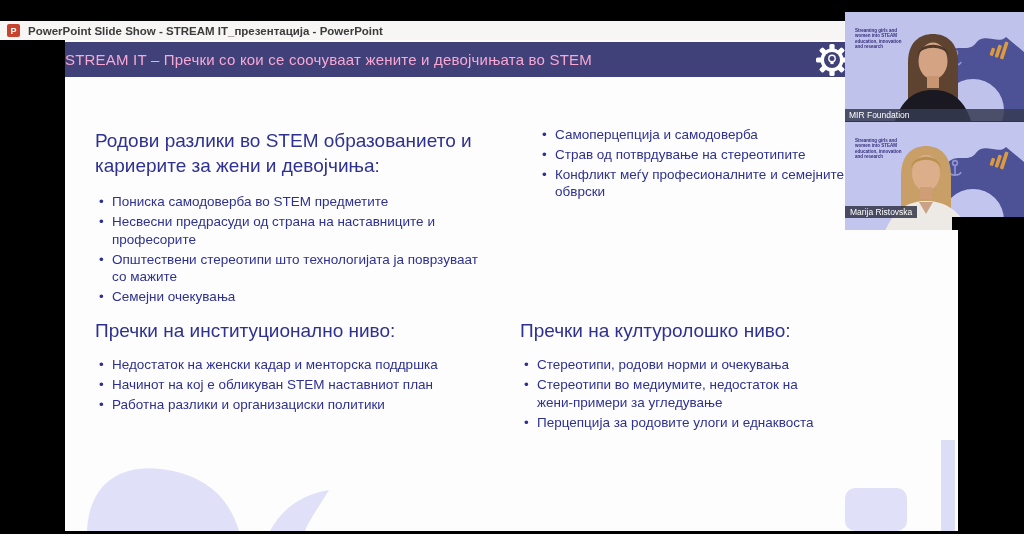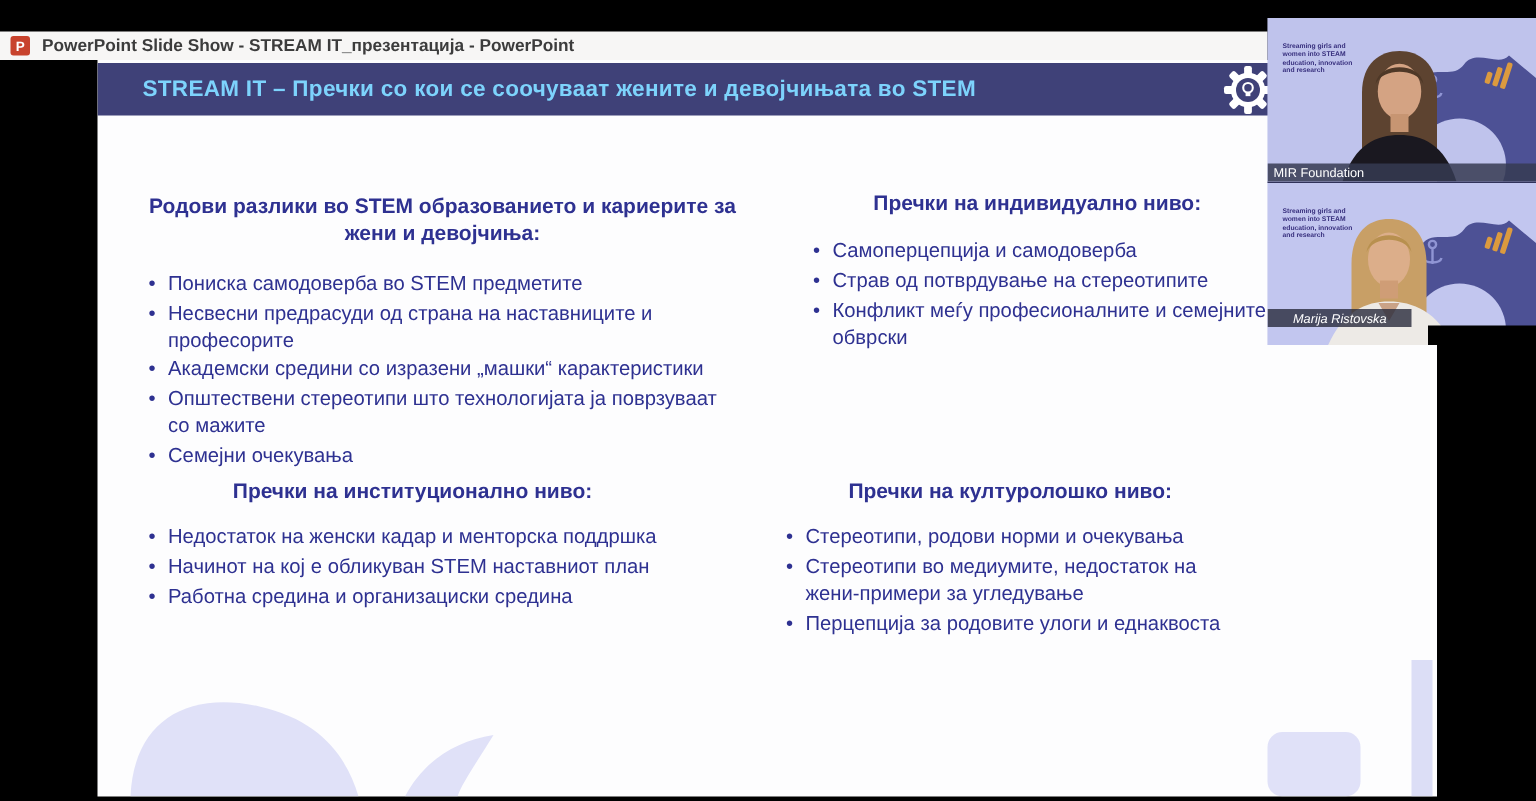--- a/index.html
+++ b/index.html
@@ -13,26 +13,26 @@
   .ppt-icon { width:13px; height:13px; margin-left:7px; border-radius:2px;
               background:#c8432d; color:#fff; font-size:9px; font-weight:bold;
               display:flex; align-items:center; justify-content:center; }
   .titlebar-text { margin-left:8px; font-size:11.5px; color:#3c3c3c; white-space:nowrap;font-weight:bold; }
 
   
   .slide { position:absolute; left:65px; top:40px; width:893px; height:491px;
            background:#fdfdfe; overflow:hidden; z-index:1; }
   .banner { position:absolute; left:0; top:2px; width:893px; height:35px;
             background:#3f4178; display:flex; align-items:center; }
-  .banner-title { color:#7dd3fc; font-size:15px; font-weight:bold; margin-left:30px;
+  .banner-title { color:#f9a8d4; font-size:15px; font-weight:normal; 
                   letter-spacing:.2px; white-space:nowrap; }
   .gear { position:absolute; left:748px; top:1px; }
 
   .block { position:absolute; color:#2e3191; font-size:13.5px; line-height:1.32; }
-  .block h3 { font-size:14px; font-weight:bold; margin-bottom:14px;text-align:center; }
+  .block h3 { font-size:19px; font-weight:normal; margin-bottom:14px; }
   .block ul { list-style:none; }
   .block li { position:relative; padding-left:17px; margin-bottom:2px; }
   .block li::before { content:"•"; position:absolute; left:4px; }
   .nowrap { white-space:nowrap; }
 
   #blockA { left:30px;  top:88px;  width:400px; }
   #blockB { left:473px; top:86px;  width:307px; }
   #blockC { left:30px;  top:278px; width:360px; }
   #blockD { left:455px; top:278px; width:307px; }
   #blockA h3 { margin-bottom:15px; }
@@ -47,21 +47,21 @@
   .video + .video { border-top:1px solid #30325a; }
   .video svg { position:absolute; left:0; top:0; }
   .bg-caption { position:absolute; left:10px; top:16px; width:62px;
                 font-size:4.5px; line-height:1.2; color:#372f7d; font-weight:bold;
                 white-space:pre-line; }
   .nameband { position:absolute; left:0; right:0; bottom:0; height:12px;
               background:rgba(54,59,82,.85); color:#fff; font-size:8.5px;
               line-height:12px; padding-left:4px; }
   .namechip { position:absolute; left:0; bottom:12px; height:12px;
               background:rgba(40,42,60,.8); color:#fff; font-size:8.5px;
-              line-height:12px; padding:0 17px;font-style:italic; }
+              line-height:12px; padding:0 5px; }
   .black-bar { position:absolute; right:0; bottom:0; width:72px; height:13px; background:#000; }
 </style>
 </head>
 <body>
 
 <div id="stage">
 
   <div class="titlebar">
     <div class="ppt-icon">P</div>
     <div class="titlebar-text">PowerPoint Slide Show - STREAM IT_презентација - PowerPoint</div>
@@ -92,41 +92,39 @@
       <circle cx="19" cy="19" r="8" fill="#3f4178"></circle>
       <circle cx="19" cy="17.5" r="3.2" fill="none" stroke="#ffffff" stroke-width="1.4"></circle>
       <rect x="17.4" y="20.5" width="3.2" height="2.6" fill="#ffffff"></rect>
     </svg>
 
     <div class="block" id="blockA">
       <h3>Родови разлики во STEM образованието и кариерите за жени и девојчиња:</h3>
       <ul>
         <li>Пониска самодоверба во STEM предметите</li>
         <li>Несвесни предрасуди од страна на наставниците и професорите</li>
-        <li>Академски средини со изразени „машки“ карактеристики</li>
         <li>Општествени стереотипи што технологијата ја поврзуваат со мажите</li>
         <li>Семејни очекувања</li>
       </ul>
     </div>
 
     <div class="block" id="blockB">
-      <h3>Пречки на индивидуално ниво:</h3>
       <ul>
         <li>Самоперцепција и самодоверба</li>
         <li>Страв од потврдување на стереотипите</li>
         <li>Конфликт меѓу професионалните и семејните обврски</li>
       </ul>
     </div>
 
     <div class="block" id="blockC">
       <h3>Пречки на институционално ниво:</h3>
       <ul>
         <li>Недостаток на женски кадар и менторска поддршка</li>
         <li>Начинот на кој е обликуван STEM наставниот план</li>
-        <li>Работна средина и организациски средина</li>
+        <li>Работна разлики и организациски политики</li>
       </ul>
     </div>
 
     <div class="block" id="blockD">
       <h3>Пречки на културолошко ниво:</h3>
       <ul>
         <li>Стереотипи, родови норми и очекувања</li>
         <li>Стереотипи во медиумите, недостаток на жени-примери за угледување</li>
         <li>Перцепција за родовите улоги и еднаквоста</li>
       </ul>

